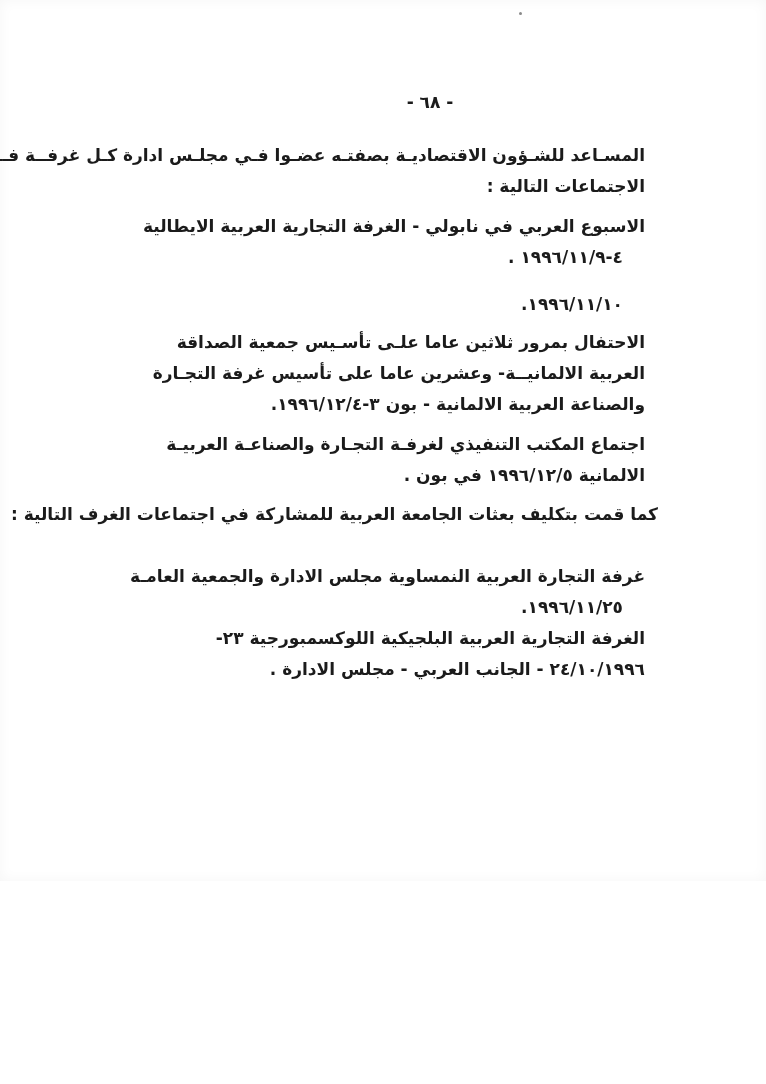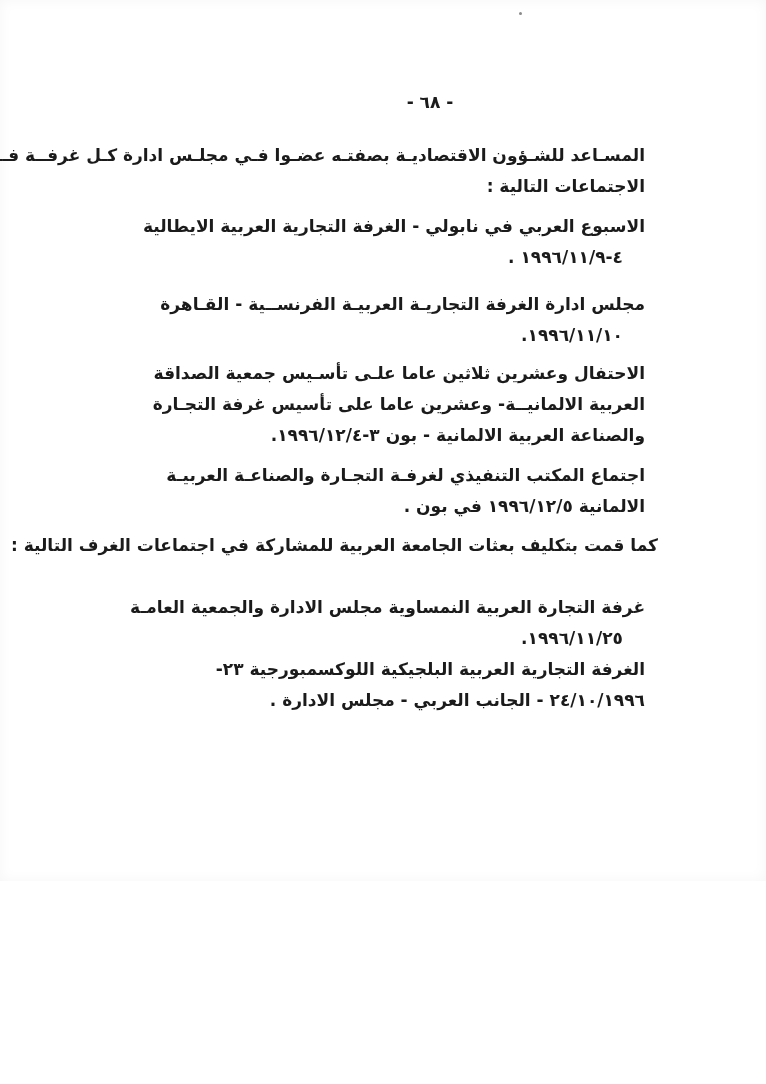--- a/index.html
+++ b/index.html
@@ -81,26 +81,25 @@
       <span class="line">المسـاعد للشـؤون الاقتصاديـة بصفتـه عضـوا فـي مجلـس ادارة كـل غرفــة فــي</span>
       <span class="line">الاجتماعات التالية :</span>
     </p>
 
     <p class="para p-m0">
       <span class="line">الاسبوع العربي في نابولي - الغرفة التجارية العربية الايطالية</span>
       <span class="line cont-indent">٤-١٩٩٦/١١/٩ .</span>
     </p>
 
     <p class="para p-m1">
-      <span class="line">مجلس ادارة الغرفة التجاريـة العربيـة الفرنســية - القـاهرة</span>
       <span class="line cont-indent">١٩٩٦/١١/١٠.</span>
     </p>
 
     <p class="para p-m2">
-      <span class="line">الاحتفال وعشرين ثلاثين عاما علـى تأسـيس جمعية الصداقة</span>
+      <span class="line">الاحتفال بمرور ثلاثين عاما علـى تأسـيس جمعية الصداقة</span>
       <span class="line">العربية الالمانيــة- وعشرين عاما على تأسيس غرفة التجـارة</span>
       <span class="line">والصناعة العربية الالمانية - بون ٣-١٩٩٦/١٢/٤.</span>
     </p>
 
     <p class="para p-m3">
       <span class="line">اجتماع المكتب التنفيذي لغرفـة التجـارة والصناعـة العربيـة</span>
       <span class="line">الالمانية ١٩٩٦/١٢/٥ في بون .</span>
     </p>
 
     <p class="para p-conn">

